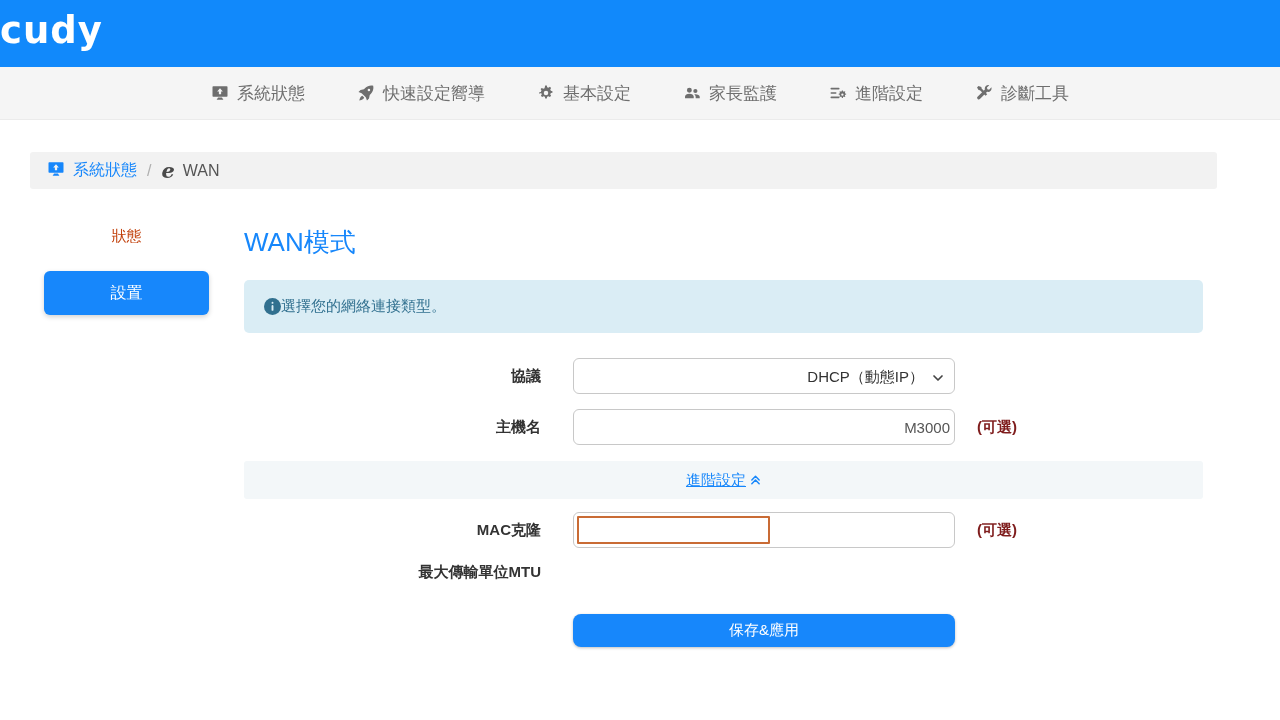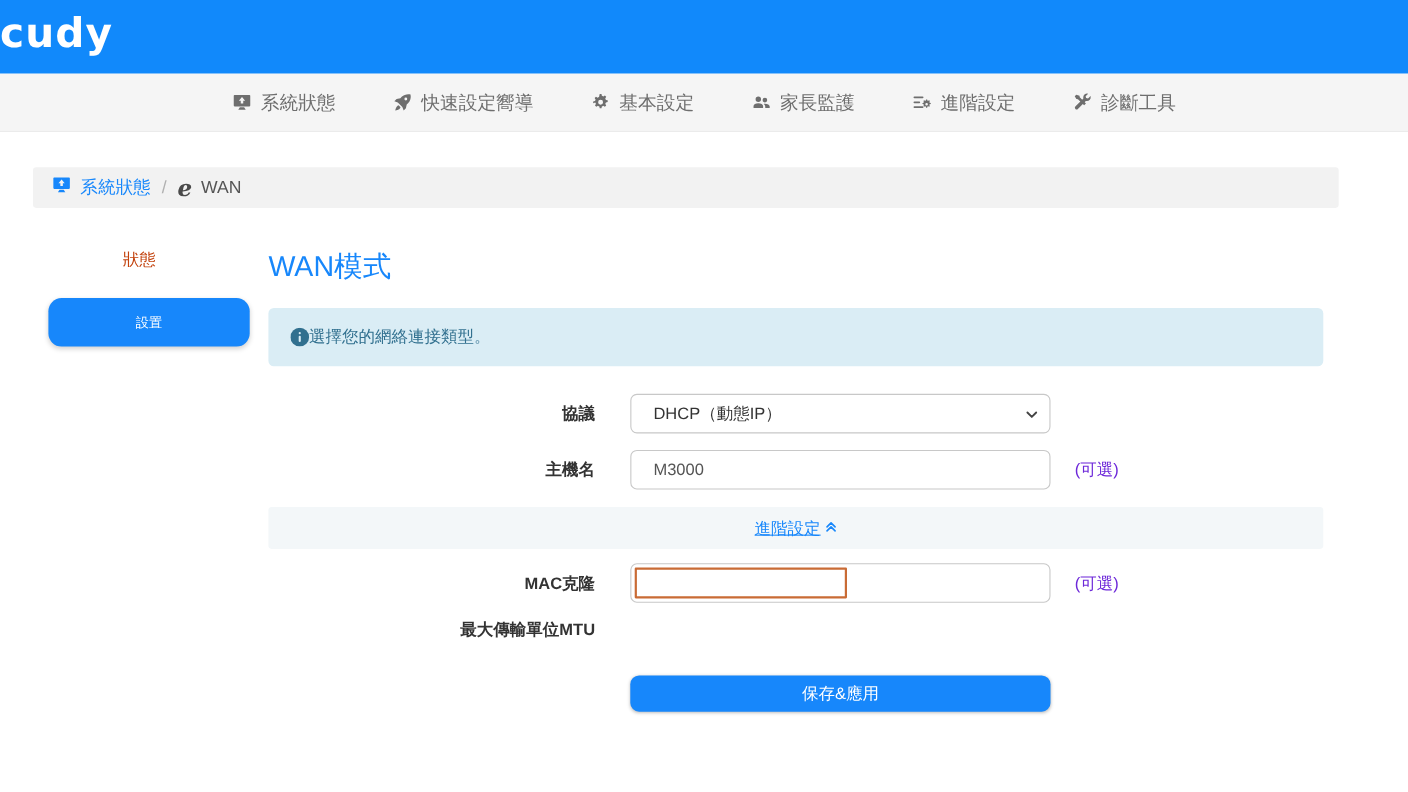--- a/index.html
+++ b/index.html
@@ -23,38 +23,38 @@
   .crumb-section { display:flex; align-items:center; gap:8px; color:#1787fb; cursor:pointer; }
   .crumb-sep { color:#b0b0b0; margin:0 10px; }
   .crumb-page { display:flex; align-items:center; gap:8px; color:#555; }
   .ie-e { font-family:"DejaVu Serif","Liberation Serif",serif; font-style:italic; font-weight:bold;
           font-size:21px; color:#4a4a4a; line-height:1; }
 
   
   .content { display:flex; padding:36px 0 0 44px; }
   .sidebar { width:165px; flex-shrink:0; text-align:center; }
   .side-link { display:block; color:#c2410c; font-size:15px; margin:2px 0 25px; cursor:pointer; }
-  .side-btn { width:183px; height:44px; background:#1787fb; color:#fff; border:none; border-radius:12px;
-              font-size:12px; cursor:pointer; box-shadow:0 2px 5px rgba(0,0,0,.18);
+  .side-btn { width:165px; height:44px; background:#1787fb; color:#fff; border:none; border-radius:6px;
+              font-size:16px; cursor:pointer; box-shadow:0 2px 5px rgba(0,0,0,.18);
               font-family:inherit; }
 
   .main { margin-left:35px; width:959px; }
   .page-title { color:#1787fb; font-size:26px; font-weight:500; margin-bottom:20px; }
 
   .alert { width:100%; background:#daedf5; border-radius:5px; padding:17px 20px; margin-bottom:25px;
            display:flex; align-items:center; gap:0; color:#31708f; font-size:15px; }
   .alert svg { flex-shrink:0; display:block; }
 
   
   .form-row { display:flex; align-items:center; margin-bottom:15px; }
   .row-label { width:297px; margin-right:32px; text-align:right; font-size:15px; font-weight:bold; color:#333; }
-  .optional { margin-left:22px; font-size:15px; font-weight:normal; color:#6d28d9; }
+  .optional { margin-left:22px; font-size:15px; font-weight:bold; color:#7f1d1d; }
 
   .ctl { width:382px; height:36px; border:1px solid #c8c8c8; border-radius:6px; background:#fff;
-         font-size:15px; color:#555; padding:0 20px; font-family:inherit; }
+         font-size:15px; color:#555; padding:0 4px; font-family:inherit;text-align:right; }
 
   .select-wrap { position:relative; width:382px; }
   .select-wrap select { width:100%; appearance:none; -webkit-appearance:none; color:#333; padding-right:30px; }
   .caret { position:absolute; right:11px; top:12px; pointer-events:none; }
 
   .band { width:100%; height:38px; background:#f3f7f9; border-radius:3px; margin:16px 0 13px;
           display:flex; align-items:center; justify-content:center; }
   .adv-link { color:#1787fb; font-size:15px; text-decoration:underline; display:flex; align-items:center;
               gap:4px; cursor:pointer; }
 

